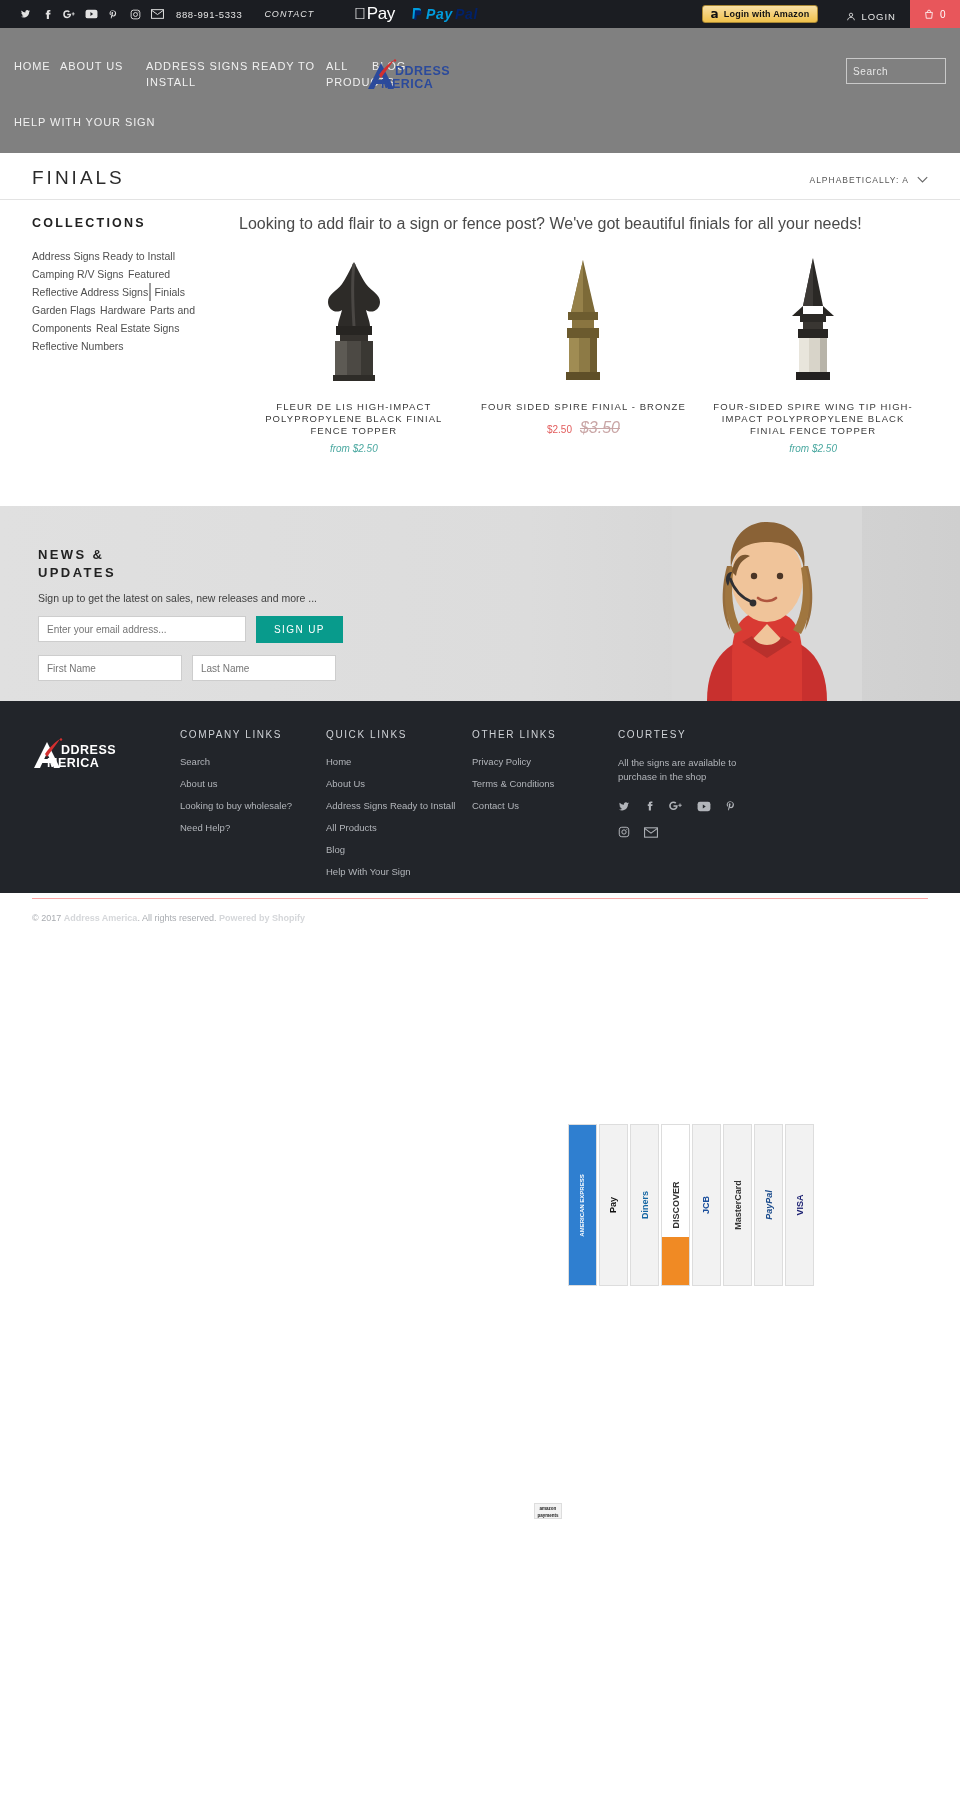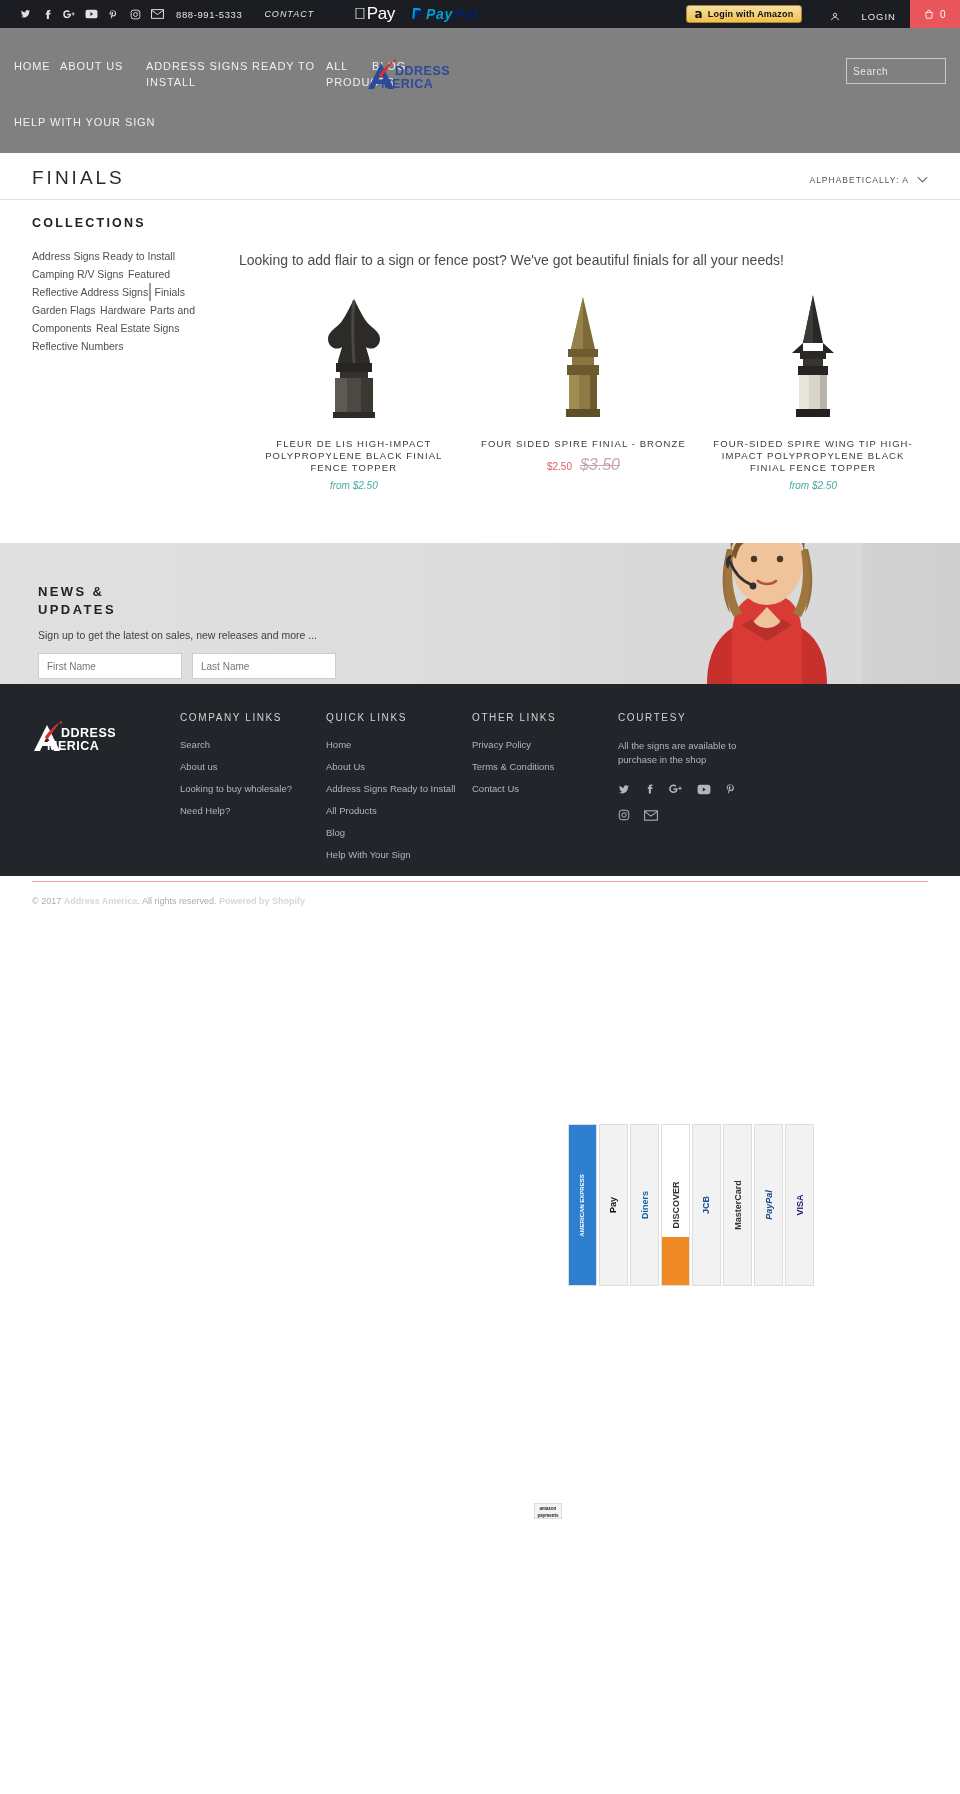--- a/index.html
+++ b/index.html
@@ -52,21 +52,21 @@
     border: 1px solid #a88734;
     border-radius: 3px;
     height: 18px;
     display: flex; align-items: center; gap: 5px;
     padding: 0 8px; margin-right: 14px;
     color: #111; font-size: 9px; font-weight: bold; letter-spacing: .2px;
     white-space: nowrap;
   }
   .amazon-a { font-size: 12px; font-weight: 900; font-family: "DejaVu Sans", sans-serif; line-height: 1; }
   .login-link {
-    display: flex; align-items: center; gap: 21px;
+    display: flex; align-items: center; gap: 5px;
     padding: 16px 14px; font-size: 9.5px; letter-spacing: 1px; color: #e8e8e8;
   }
   .cart-btn {
     background: #e8565b;
     display: flex; align-items: center; gap: 6px;
     padding: 0 14px; color: #fff; font-size: 10px; letter-spacing: .5px;
   }
 
   
   .header {
@@ -139,41 +139,41 @@
     font-size: 12.5px; letter-spacing: 2.2px; font-weight: 600;
     color: #222; margin-bottom: 16px;
   }
   .coll-item {
     font-size: 10.5px; color: #4f4f4f; line-height: 13px;
     padding: 3px 0 3px 0; margin-bottom: 7px;
   }
   .coll-item.active { border-left: 2px solid #9c9c9c; padding-left: 4px; margin-left: -4px; }
 
   .products-col { flex: 1; padding-left: 12px; }
-  .blurb { font-size: 14px; color: #4a4a4a; margin-bottom: 18px; line-height: 15px; margin-top: 37px; }
+  .blurb { font-size: 16px; color: #4a4a4a; margin-bottom: 18px; line-height: 15px; }
   .grid { display: flex; gap: 0; }
   .card { width: 33.33%; text-align: center; padding: 0 6px; }
   .thumb {
     height: 140px; display: flex; align-items: flex-end; justify-content: center;
     margin-bottom: 12px;
   }
   .prod-name {
     font-size: 9.5px; letter-spacing: 1.1px; color: #3a3a3a;
     line-height: 12px; margin-bottom: 6px;
   }
   .price { font-size: 10px; color: #4aa8a0; font-style: italic; }
   .price .from { font-style: italic; }
   .price-sale { color: #e25c5c; font-style: normal; font-size: 10px; }
   .price-was { color: #c9a6a6; text-decoration: line-through; font-size: 16px; margin-left: 8px; text-align: right; }
 
   
   .news {
     position: relative;
     background: linear-gradient(90deg,#e0e0e0 0%, #dcdcdc 55%, #cfcfcf 100%);
-    height: 141px;
+    height: 195px;
     padding: 40px 0 0 38px;
     overflow: hidden;
   }
   .news h2 {
     font-size: 13px; letter-spacing: 2.4px; font-weight: 700; color: #222;
     line-height: 18px; width: 110px; margin-bottom: 10px;
   }
   .news p { font-size: 10.5px; color: #3e3e3e; margin-bottom: 12px; }
   .news-row { display: flex; gap: 10px; margin-bottom: 12px; }
   .news-input {
@@ -452,26 +452,26 @@
 
       </div>
     </div>
   </div>
 </div>
 
 <div class="news">
   <h2>NEWS &amp; UPDATES</h2>
   <p>Sign up to get the latest on sales, new releases and more ...</p>
   <div class="news-row">
+    <input class="news-input ni-email" placeholder="Enter your email address..." style="">
+    <button class="signup-btn">SIGN UP</button>
+  </div>
+  <div class="news-row">
     <input class="news-input ni-half" placeholder="First Name" style="">
     <input class="news-input ni-half" placeholder="Last Name" style="">
-  </div>
-  <div class="news-row">
-    <input class="news-input ni-email" placeholder="Enter your email address..." style="">
-    <button class="signup-btn">SIGN UP</button>
   </div>
 
   <div class="agent">
     <svg viewBox="0 0 190 195" width="190" height="195">
       <rect width="190" height="195" fill="#d9d9d9"></rect>
       <path d="M35 195 C35 150 60 130 95 130 C130 130 155 150 155 195 Z" fill="#c8302e"></path>
       <path d="M60 150 C60 120 70 105 95 105 C120 105 130 120 130 150 L130 195 L60 195 Z" fill="#d93a33"></path>
       <ellipse cx="95" cy="72" rx="36" ry="44" fill="#f0c49a"></ellipse>
       <path d="M59 62 C56 30 76 16 95 16 C116 16 136 30 132 64 C130 44 118 36 95 36 C74 36 62 44 59 62 Z" fill="#8a6236"></path>
       <path d="M55 60 C48 86 50 110 58 124 C52 96 54 74 60 60 Z" fill="#966d3d"></path>

